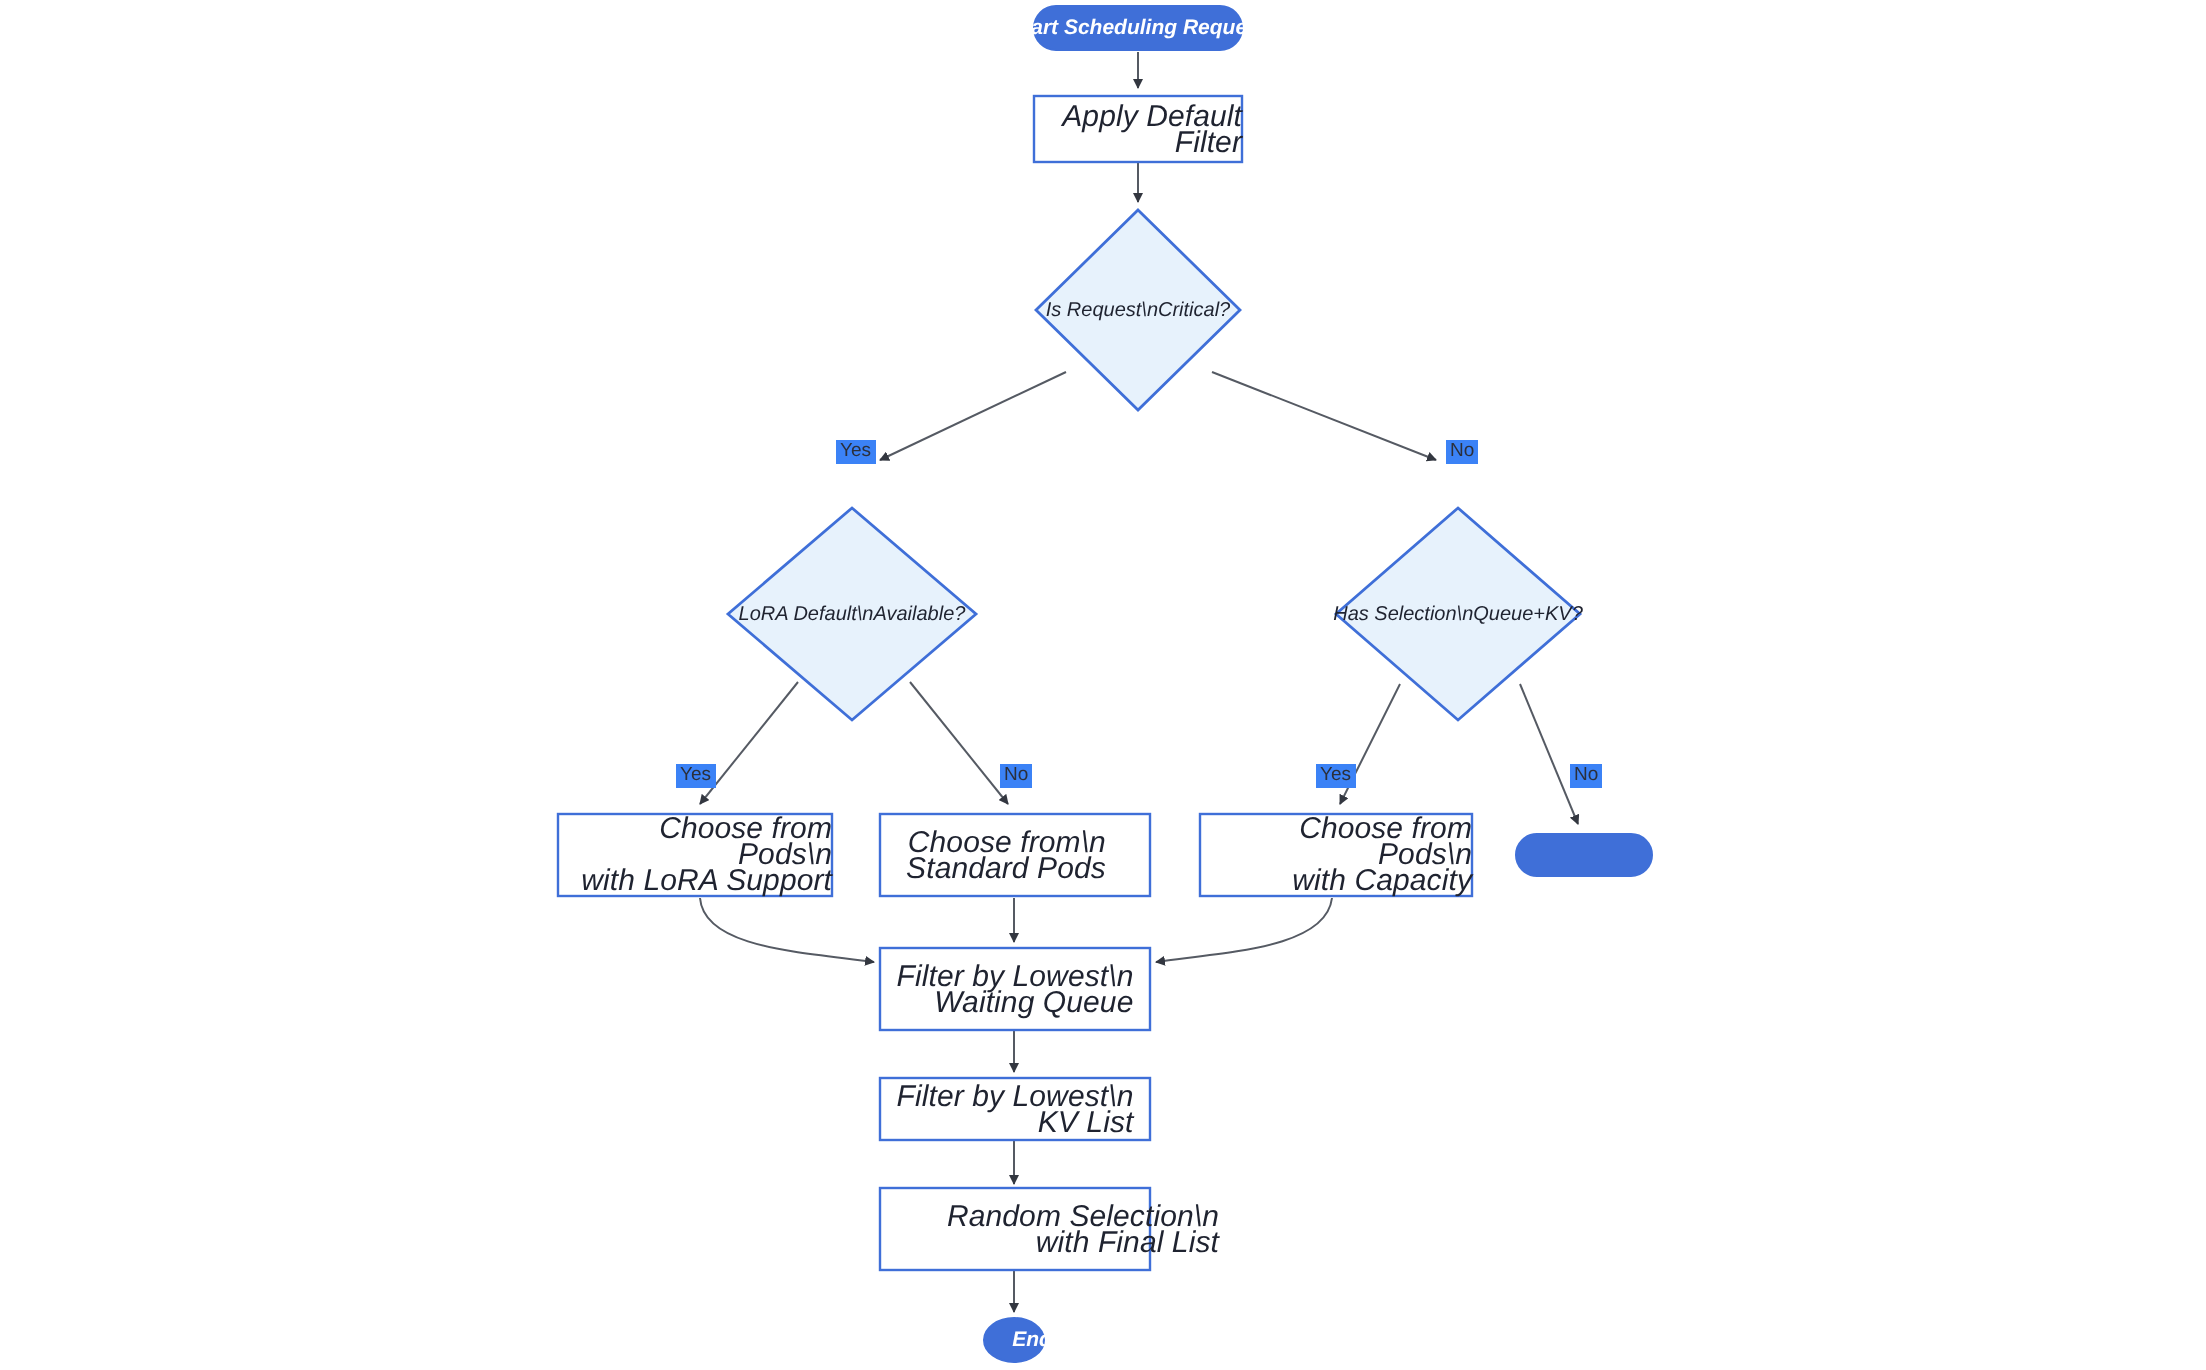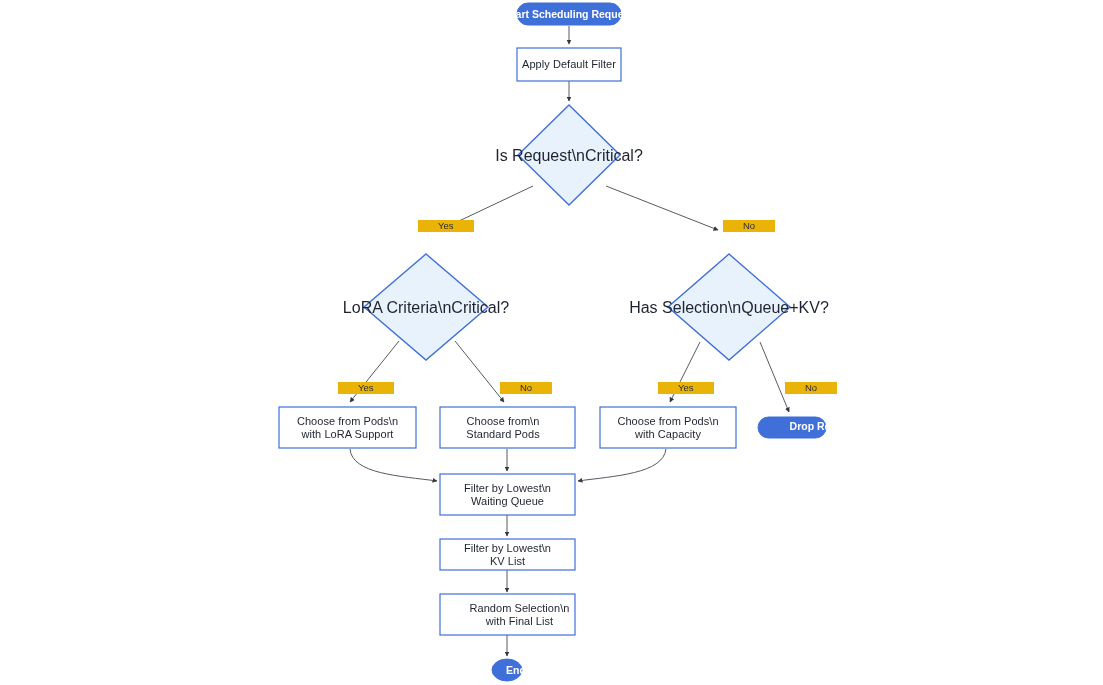--- a/index.html
+++ b/index.html
@@ -19,48 +19,49 @@
     left: 0;
     top: 0;
     width: 1103px;
     height: 685px;
   }
   .node-label {
     position: absolute;
     display: flex;
     align-items: center;
     justify-content: center;
-    text-align: center;
+    text-align: right;
     pointer-events: none;
+    font-style: italic;
   }
   .proc-text {
-    font-size: 11px;
+    font-size: 15px;
     color: #1f2330;
     line-height: 13px;
     letter-spacing: 0.05px;
   }
   .dec-text {
-    font-size: 16px;
+    font-size: 10px;
     color: #1f2330;
     line-height: 13px;
     white-space: nowrap;
   }
   .term-text {
     font-size: 10.5px;
     color: #ffffff;
     font-weight: bold;
     line-height: 13px;
     white-space: nowrap;
   }
   .edge-label {
     position: absolute;
     font-size: 9.5px;
     color: #2b2f3a;
-    background: #eab308;
-    padding: 0px 20px;
+    background: #3b82f6;
+    padding: 0px 2px;
     line-height: 12px;
     text-align: center;
     white-space: nowrap;
   }
 </style>
 </head>
 <body>
 
 <svg id="diagram-canvas" viewBox="0 0 1103 685" xmlns="http://www.w3.org/2000/svg">
   <defs>
@@ -102,21 +103,21 @@
     <ellipse cx="507" cy="670" rx="15" ry="11" fill="#3f6fd8" stroke="#3f6fd8" stroke-width="1"></ellipse>
   </g>
 </svg>
 
 <div class="node-label term-text" style="left:517px; top:3px; width:104px; height:22px;">Start Scheduling Request</div>
 
 <div class="node-label proc-text" style="left:517px; top:48px; width:104px; height:33px;">Apply Default Filter</div>
 
 <div class="node-label dec-text" style="left:494px; top:143px; width:150px; height:24px;">Is Request\nCritical?</div>
 
-<div class="node-label dec-text" style="left:351px; top:295px; width:150px; height:24px;">LoRA Criteria\nCritical?</div>
+<div class="node-label dec-text" style="left:351px; top:295px; width:150px; height:24px;">LoRA Default\nAvailable?</div>
 
 <div class="node-label dec-text" style="left:654px; top:295px; width:150px; height:24px;">Has Selection\nQueue+KV?</div>
 
 <div class="node-label proc-text" style="left:279px; top:407px; width:137px; height:41px;">
     <div>
       <div>Choose from Pods\n</div>
       <div>with LoRA Support</div>
     </div>
   </div>
 
@@ -127,37 +128,37 @@
     </div>
   </div>
 
 <div class="node-label proc-text" style="left:600px; top:407px; width:136px; height:41px;">
     <div>
       <div>Choose from Pods\n</div>
       <div>with Capacity</div>
     </div>
   </div>
 
-<div class="node-label term-text" style="left:758px; top:416px; width:68px; height:21px;margin-left:32px;">Drop Request</div>
+<div class="node-label term-text" style="left:758px; top:433px; width:68px; height:21px;margin-left:32px;">Drop Request</div>
 
 <div class="node-label proc-text" style="left:440px; top:474px; width:135px; height:41px;">
     <div>
       <div>Filter by Lowest\n</div>
       <div>Waiting Queue</div>
     </div>
   </div>
 
 <div class="node-label proc-text" style="left:440px; top:539px; width:135px; height:31px;">
     <div>
       <div>Filter by Lowest\n</div>
       <div>KV List</div>
     </div>
   </div>
 
-<div class="node-label proc-text" style="left:440px; top:594px; width:159px; height:41px;">
+<div class="node-label proc-text" style="left:462px; top:594px; width:159px; height:41px;">
     <div>
       <div>Random Selection\n</div>
       <div>with Final List</div>
     </div>
   </div>
 
 <div class="node-label term-text" style="left:492px; top:659px; width:48px; height:22px;">End</div>
 
 <div class="edge-label" style="left:418px; top:220px;">Yes</div>
 <div class="edge-label" style="left:723px; top:220px;">No</div>

